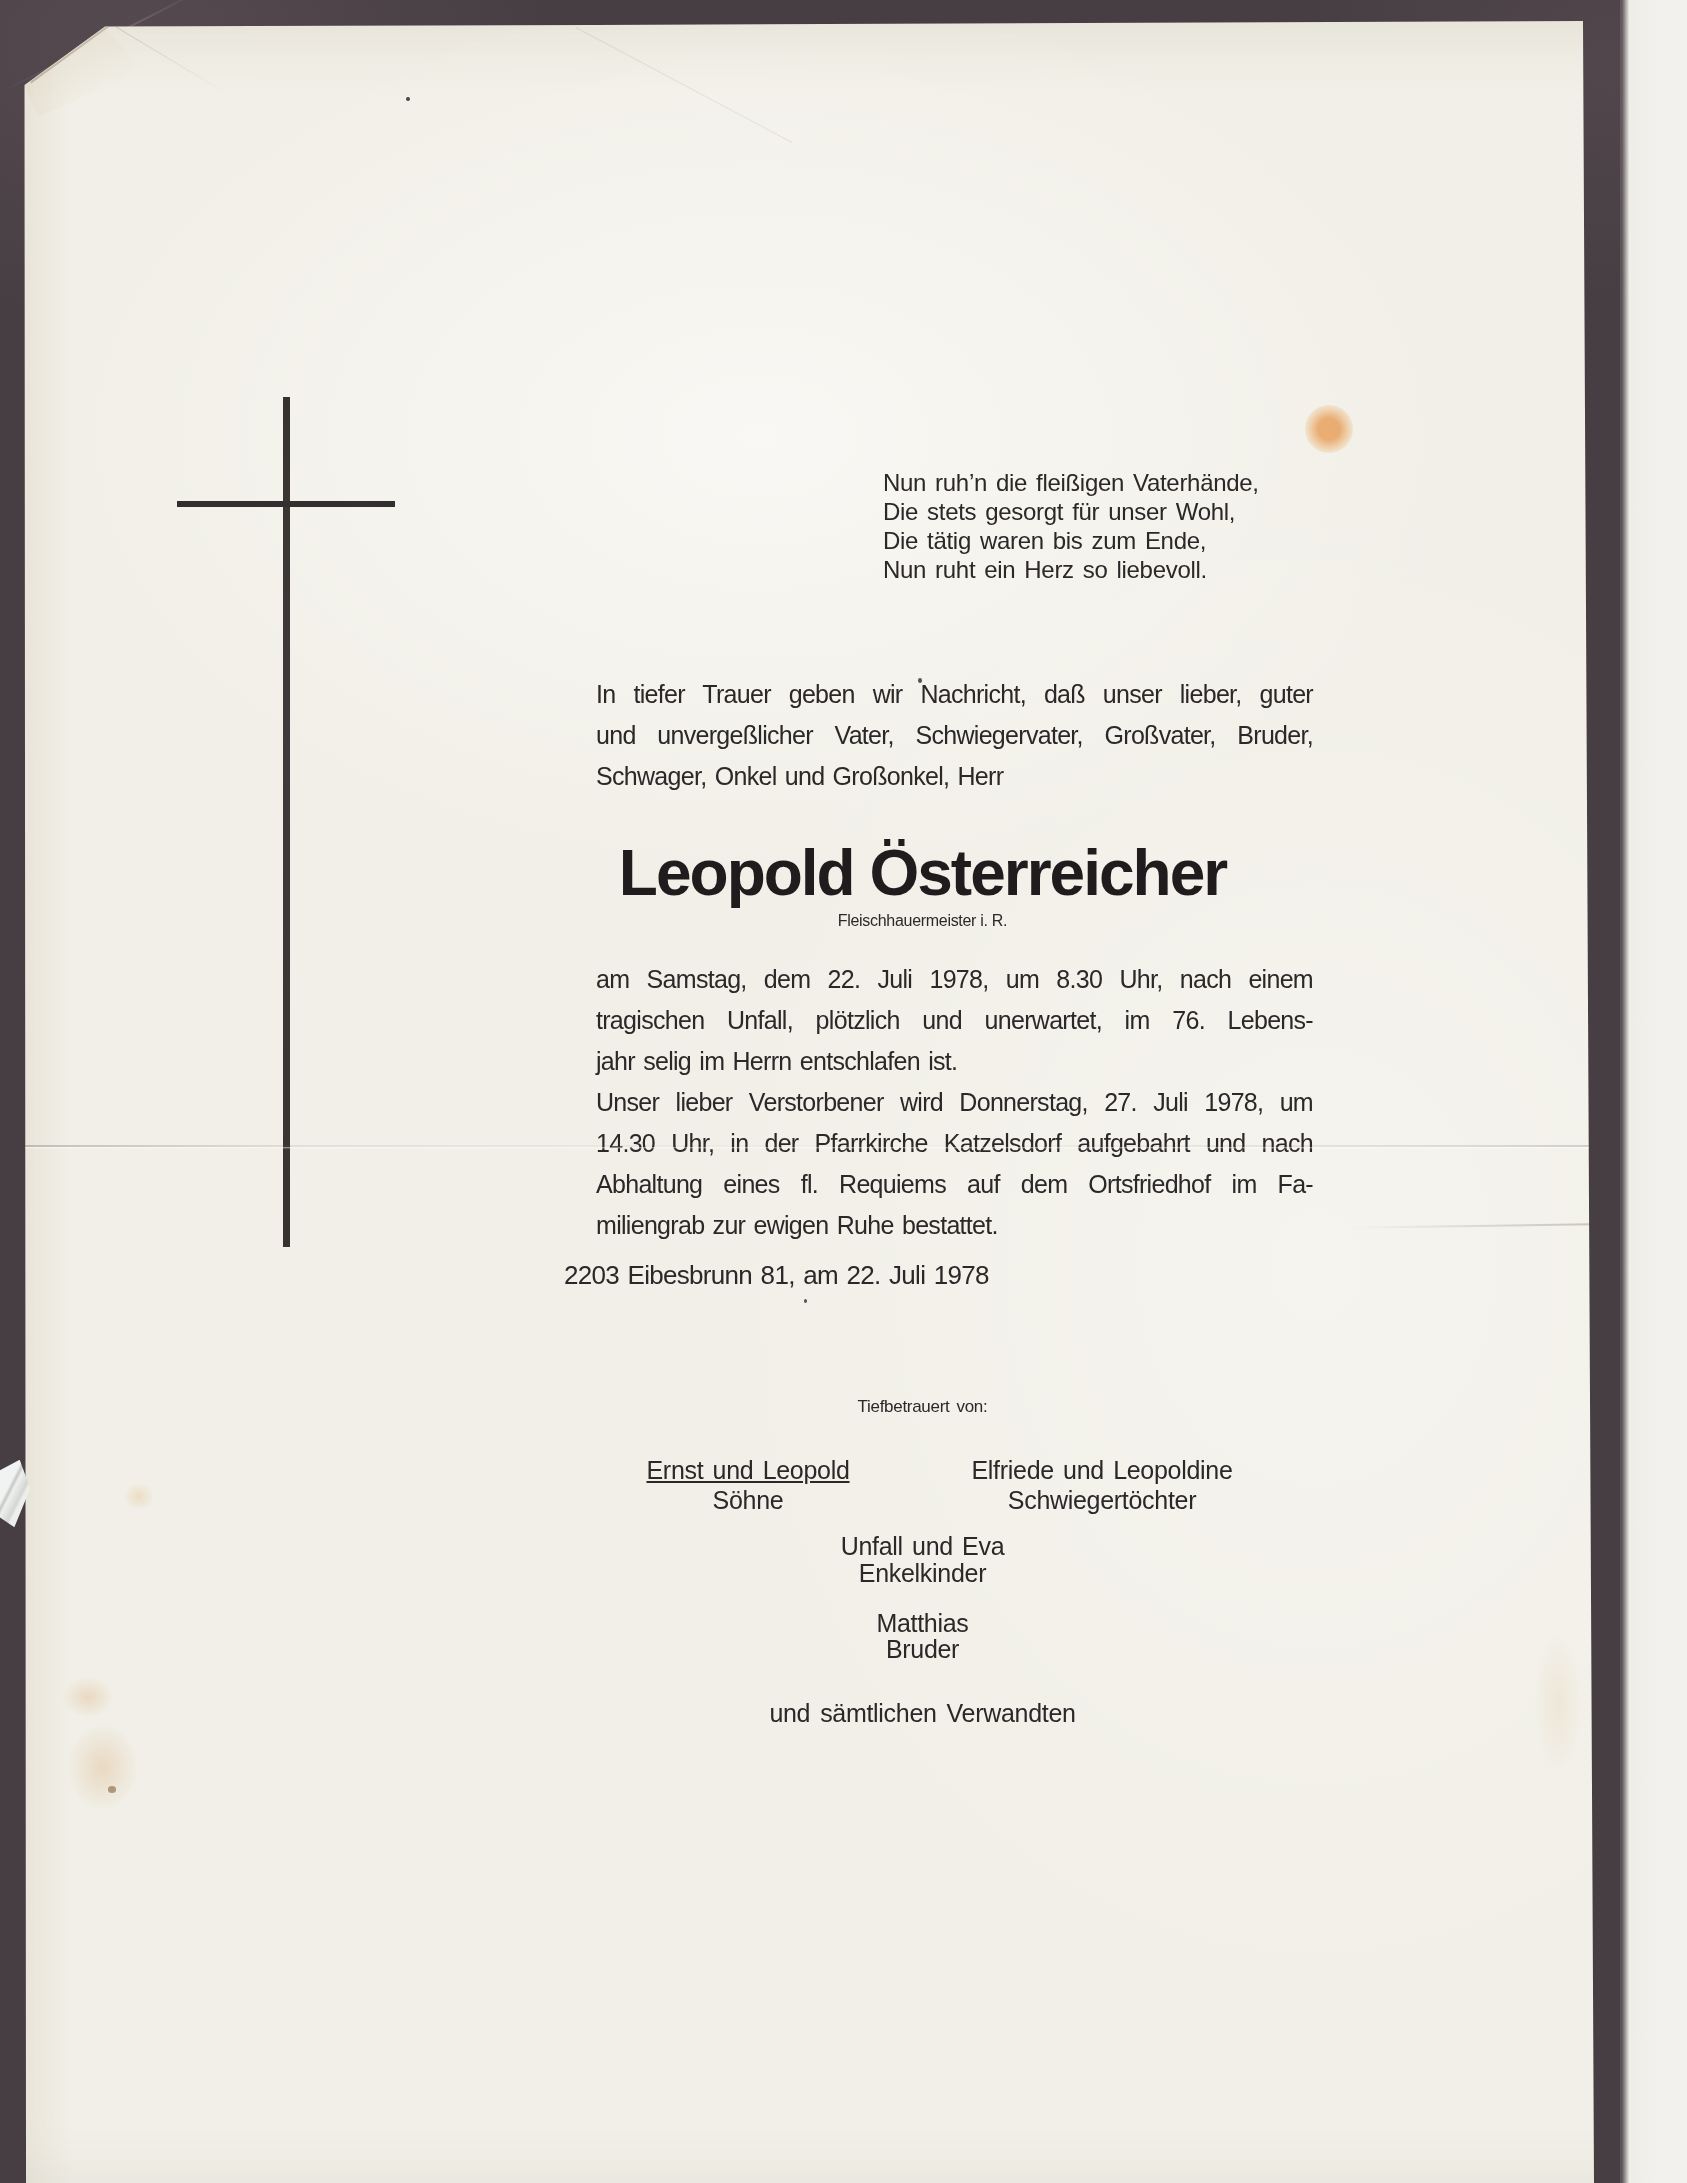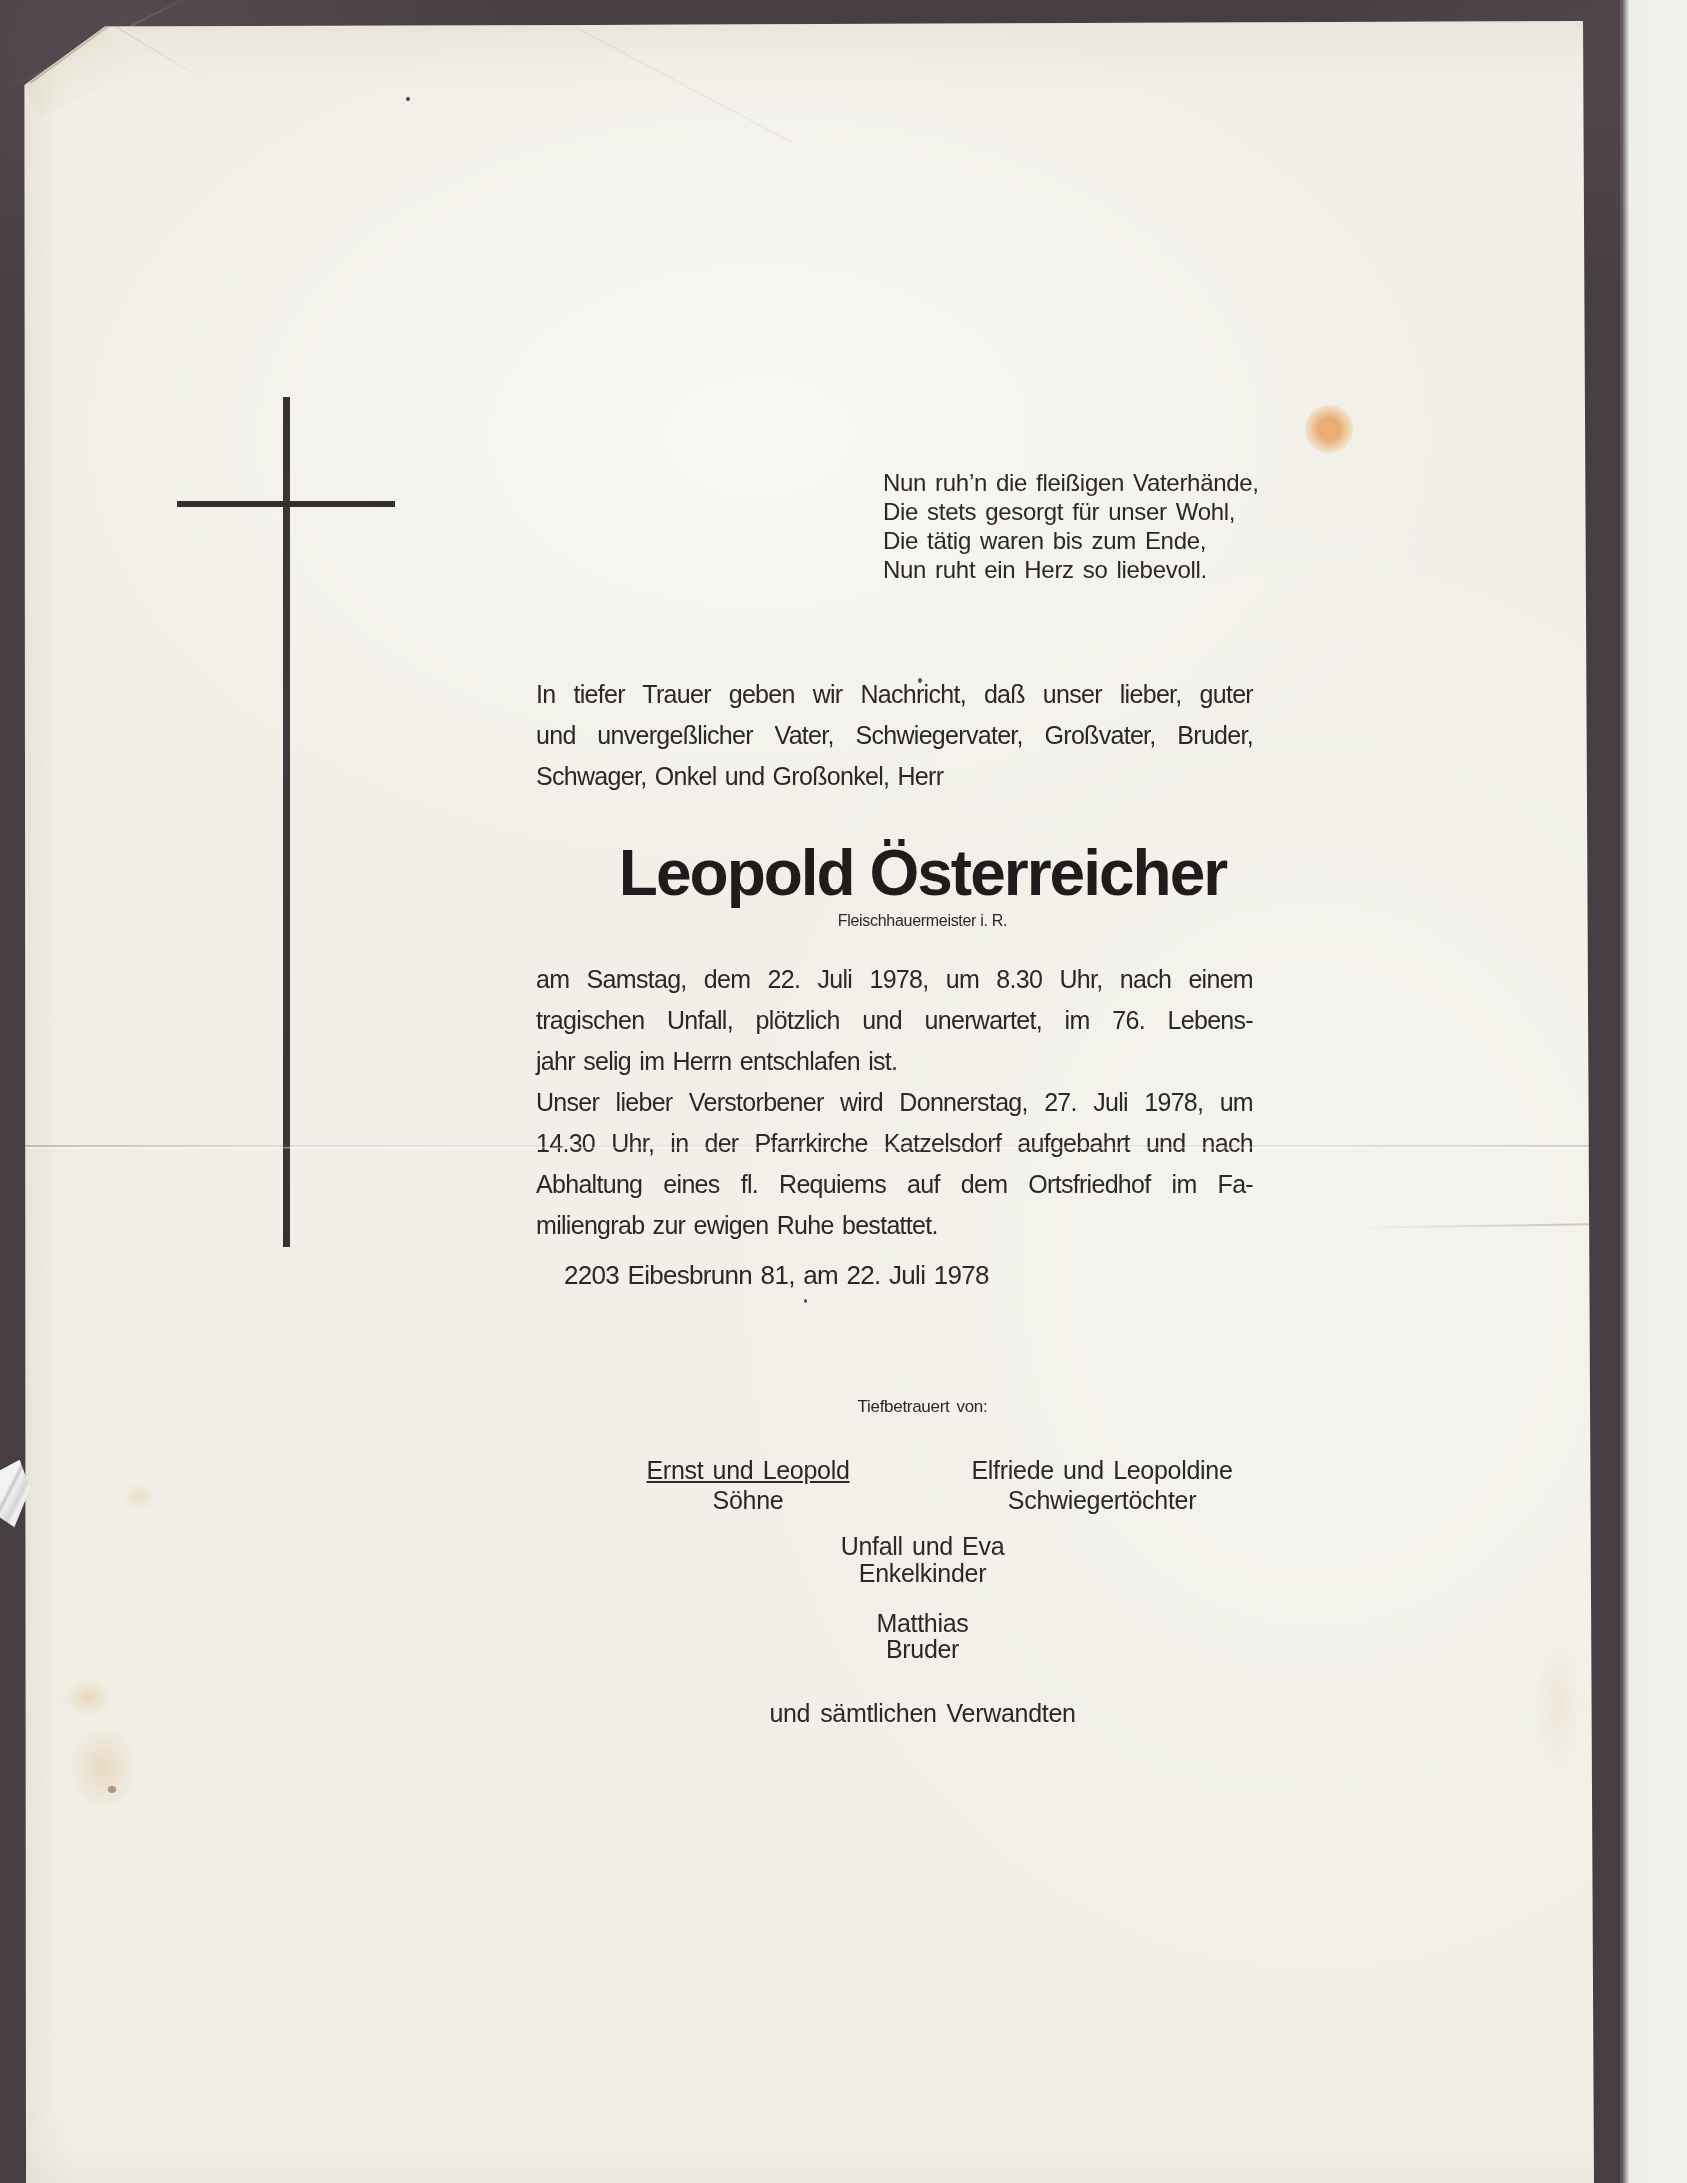--- a/index.html
+++ b/index.html
@@ -28,20 +28,21 @@
     position:absolute;inset:0;
     clip-path:polygon(24.5px 85px, 105px 26.5px, 595px 25px, 1583px 21px, 1594px 2183px, 26px 2183px);
     background:
       radial-gradient(ellipse 992px 629px at 45% 20%, rgba(255,255,255,0.55), rgba(255,255,255,0) 72%),
       radial-gradient(ellipse 860px 1059px at 78% 58%, rgba(255,255,255,0.30), rgba(255,255,255,0) 75%),
       linear-gradient(to right, rgba(223,216,201,0.55), rgba(223,216,201,0) 73px),
       linear-gradient(to bottom, rgba(225,219,206,0.5), rgba(225,219,206,0) 93px),
       linear-gradient(to left, rgba(223,216,201,0.4), rgba(223,216,201,0) 60px),
       #f1efe7;
     box-shadow:inset 0 0 60px rgba(120,108,92,0.10);
+    border-radius:11px;
   }
   .fold-line{
     position:absolute;left:21px;top:52px;width:101px;height:2px;
     background:linear-gradient(to right, rgba(140,125,105,0.45), rgba(170,158,135,0.55));
     transform:rotate(-36deg);
   }
   .fold-line-2{
     position:absolute;left:99px;top:58px;width:139px;height:1.3px;
     background:linear-gradient(to right, rgba(170,158,135,0.45), rgba(170,158,135,0.0));
     transform:rotate(31deg);
@@ -54,21 +55,21 @@
   .cross-v{
     position:absolute;left:283px;top:397px;width:7.3px;height:850px;
     background:linear-gradient(to bottom, #38322f, #403a3c 40%, #38322f);
   }
   .cross-h{
     position:absolute;left:177px;top:501px;width:218px;height:6px;
     background:#332e30;
   }
   .txt{position:absolute;color:#2c2728;}
   .poem{left:883px;top:468px;width:404px;font-size:24px;line-height:29px;letter-spacing:-0.3px;word-spacing:2.6px;}
-  .para{left:536px;width:717px;font-size:25px;line-height:41px;letter-spacing:-0.7px;word-spacing:2px;}
+  .para{left:596px;width:717px;font-size:25px;line-height:41px;letter-spacing:-0.7px;word-spacing:2px;}
   .jline{text-align:justify;text-align-last:justify;}
   .deceased-name{
     left:564px;top:836px;width:717px;text-align:center;
     font-size:64px;font-weight:bold;letter-spacing:-2px;color:#201b1d;
   }
   .deceased-title{left:564px;top:912px;width:717px;text-align:center;font-size:16px;letter-spacing:-0.3px;}
   .dateline{left:564px;top:1260px;font-size:26px;letter-spacing:-0.7px;word-spacing:2px;}
   .center-col{left:564px;width:717px;text-align:center;}
   .heading{top:1397px;font-size:17px;letter-spacing:-0.3px;word-spacing:2.6px;}
   .mname{font-size:25px;letter-spacing:-0.3px;word-spacing:2.6px;}

